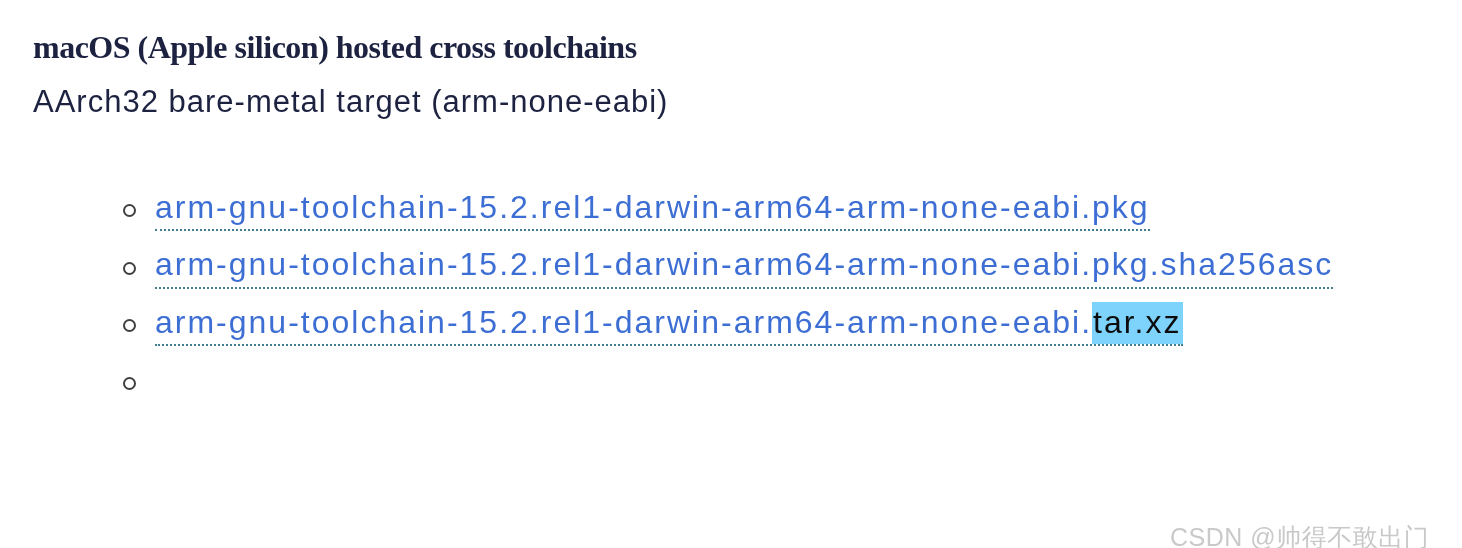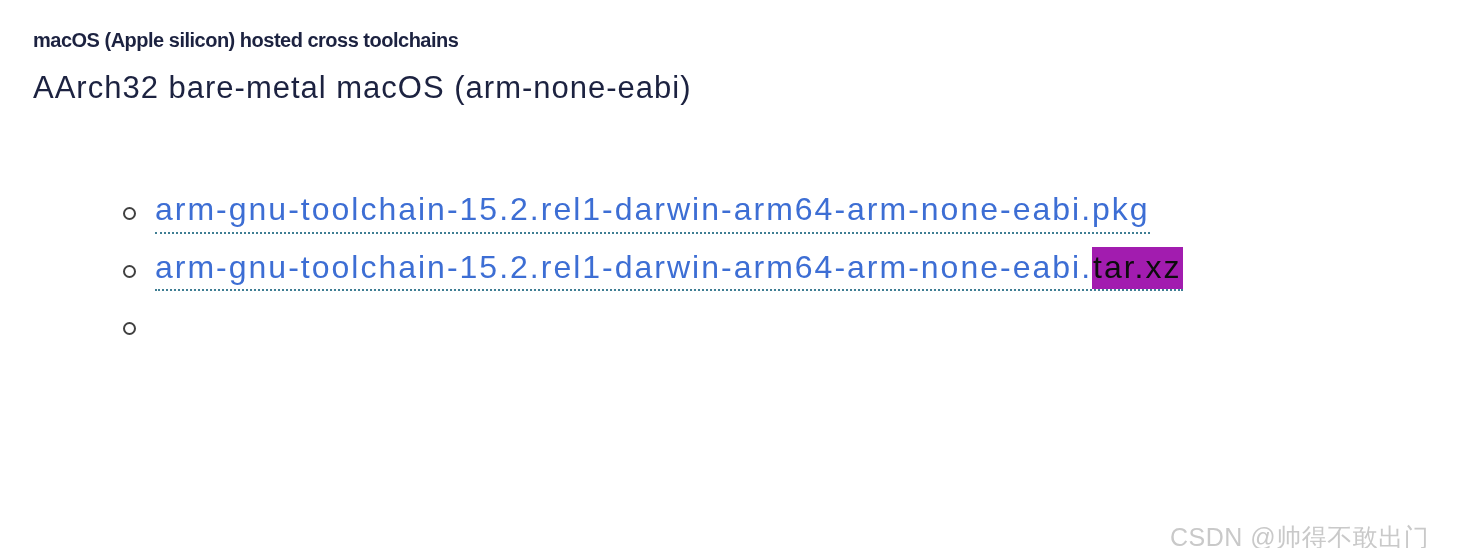--- a/index.html
+++ b/index.html
@@ -9,37 +9,38 @@
   }
   body {
     width: 1462px;
     height: 548px;
     position: relative;
     overflow: hidden;
     font-family: "Liberation Sans", sans-serif;
   }
   .page-heading {
     margin: 28px 0 17px 33px;
-    font-size: 20px;
+    font-size: 32px;
     line-height: 1.2;
     font-weight: 700;
     letter-spacing: -0.5px;
     color: #1c2240;
+    font-family: Liberation Serif, serif;
   }
   .page-subheading {
     margin: 9px 0 0 33px;
     font-size: 31px;
     line-height: 1.25;
     font-weight: 400;
     letter-spacing: 1px;
     color: #1c2240;
   }
   ul.download-list {
     list-style: none;
-    margin: 77px 0 0 0;
+    margin: 60px 0 0 0;
     padding: 0 0 0 123px;
   }
   ul.download-list li {
     display: flex;
     align-items: center;
     height: 57.5px;
   }
   .bullet {
     flex: none;
     width: 9px;
@@ -54,21 +55,21 @@
     line-height: 1.05;
     letter-spacing: 2px;
     color: #3d6ed4;
     text-decoration: none;
     border-bottom: 2px dotted #3f7e93;
     padding-bottom: 5px;
     white-space: nowrap;
     cursor: pointer;
   }
   a.file-link .hl {
-    background: #a21caf;
+    background: #7dd3fc;
     color: #0c0c0c;
     padding: 2px 1px 4px;
   }
   a.file-link .hl:empty {
     display: none;
   }
   .watermark {
     position: absolute;
     left: 1170px;
     top: 521px;
@@ -80,30 +81,34 @@
     pointer-events: none;
   }
 </style>
 </head>
 <body>
 
 <div>
 
   <h3 class="page-heading">macOS (Apple silicon) hosted cross toolchains</h3>
 
-  <h2 class="page-subheading">AArch32 bare-metal macOS (arm-none-eabi)</h2>
+  <h2 class="page-subheading">AArch32 bare-metal target (arm-none-eabi)</h2>
 
   <ul class="download-list">
 
     <li>
       <span class="bullet"></span>
       <a class="file-link"><span>arm-gnu-toolchain-15.2.rel1-darwin-arm64-arm-none-eabi.pkg</span><span></span></a>
     </li>
 
 
+    <li>
+      <span class="bullet"></span>
+      <a class="file-link"><span>arm-gnu-toolchain-15.2.rel1-darwin-arm64-arm-none-eabi.pkg.sha256asc</span><span></span></a>
+    </li>
 
     <li>
       <span class="bullet"></span>
       <a class="file-link"><span>arm-gnu-toolchain-15.2.rel1-darwin-arm64-arm-none-eabi.</span><span class="hl">tar.xz</span><span></span></a>
     </li>
 
 
     <li>
       <span class="bullet"></span>
     </li>

